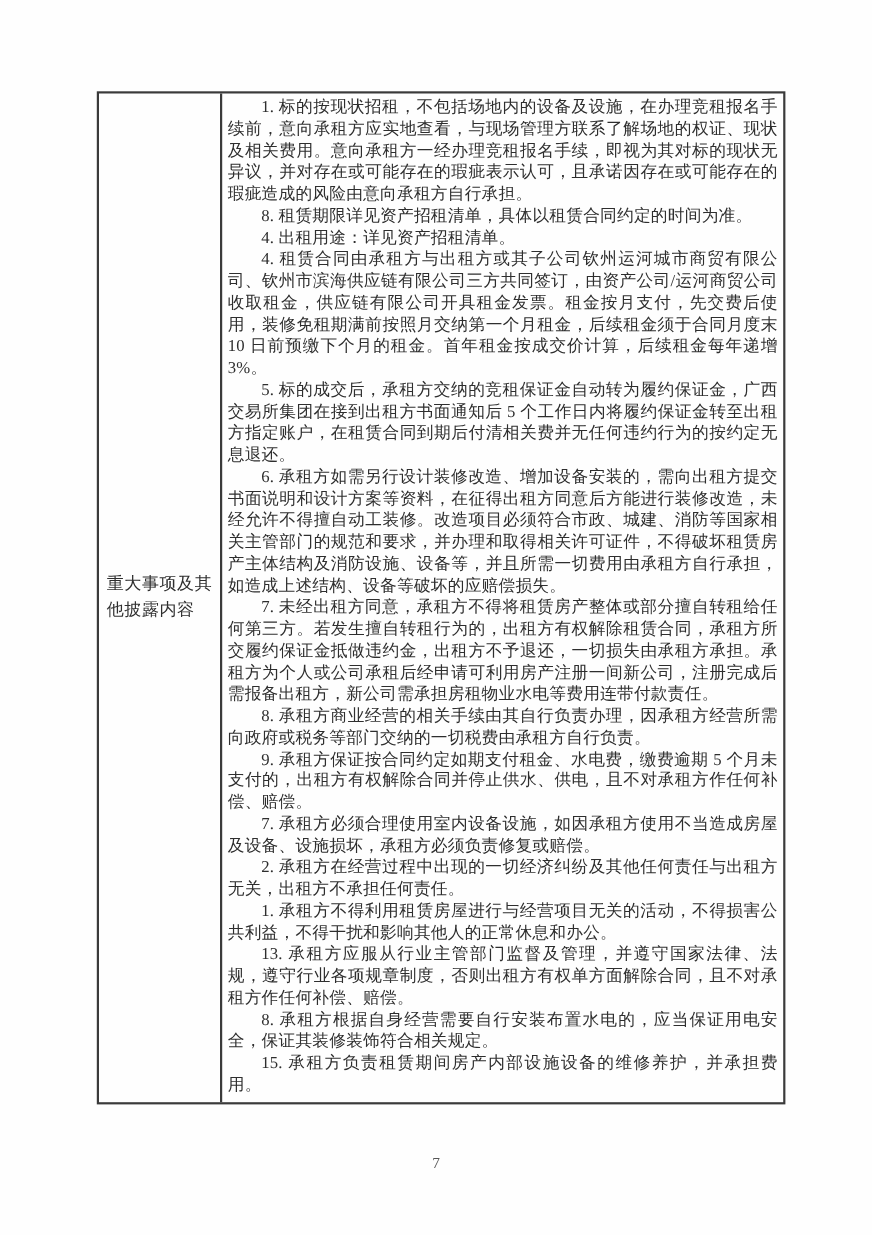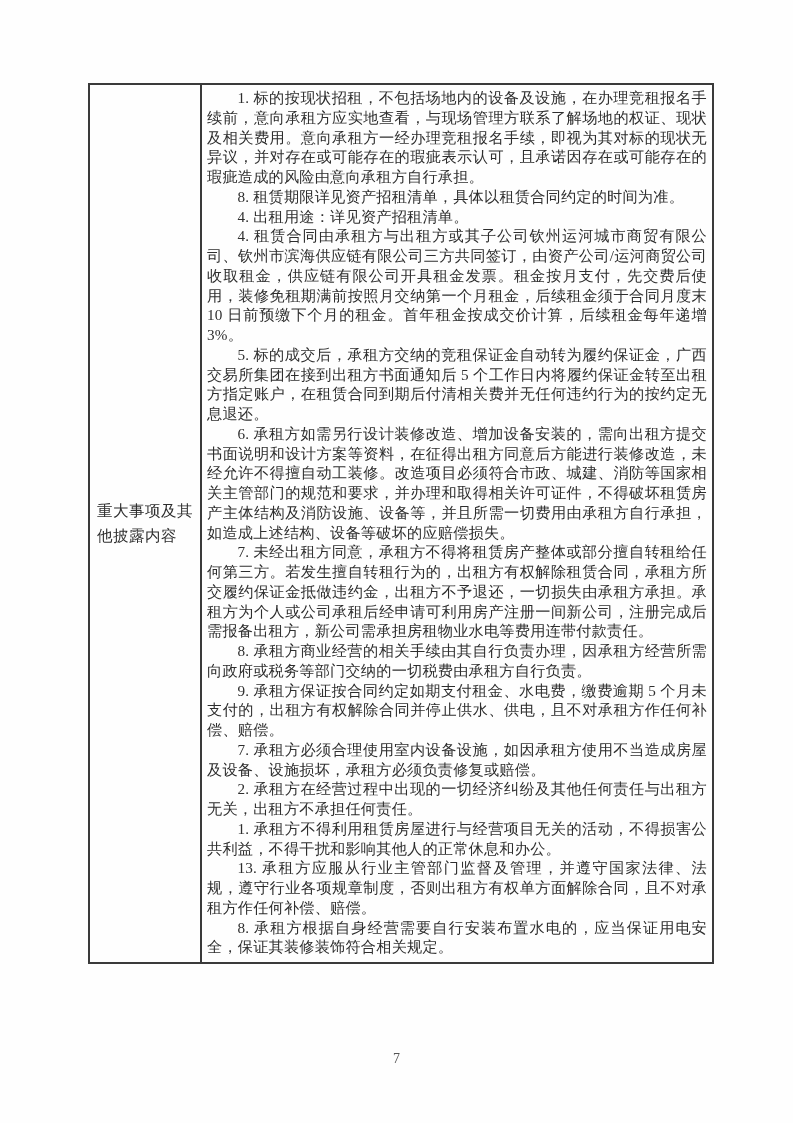--- a/index.html
+++ b/index.html
@@ -73,16 +73,17 @@
       <p>5. 标的成交后，承租方交纳的竞租保证金自动转为履约保证金，广西交易所集团在接到出租方书面通知后 5 个工作日内将履约保证金转至出租方指定账户，在租赁合同到期后付清相关费并无任何违约行为的按约定无息退还。</p>
       <p>6. 承租方如需另行设计装修改造、增加设备安装的，需向出租方提交书面说明和设计方案等资料，在征得出租方同意后方能进行装修改造，未经允许不得擅自动工装修。改造项目必须符合市政、城建、消防等国家相关主管部门的规范和要求，并办理和取得相关许可证件，不得破坏租赁房产主体结构及消防设施、设备等，并且所需一切费用由承租方自行承担，如造成上述结构、设备等破坏的应赔偿损失。</p>
       <p>7. 未经出租方同意，承租方不得将租赁房产整体或部分擅自转租给任何第三方。若发生擅自转租行为的，出租方有权解除租赁合同，承租方所交履约保证金抵做违约金，出租方不予退还，一切损失由承租方承担。承租方为个人或公司承租后经申请可利用房产注册一间新公司，注册完成后需报备出租方，新公司需承担房租物业水电等费用连带付款责任。</p>
       <p>8. 承租方商业经营的相关手续由其自行负责办理，因承租方经营所需向政府或税务等部门交纳的一切税费由承租方自行负责。</p>
       <p>9. 承租方保证按合同约定如期支付租金、水电费，缴费逾期 5 个月未支付的，出租方有权解除合同并停止供水、供电，且不对承租方作任何补偿、赔偿。</p>
       <p>7. 承租方必须合理使用室内设备设施，如因承租方使用不当造成房屋及设备、设施损坏，承租方必须负责修复或赔偿。</p>
       <p>2. 承租方在经营过程中出现的一切经济纠纷及其他任何责任与出租方无关，出租方不承担任何责任。</p>
       <p>1. 承租方不得利用租赁房屋进行与经营项目无关的活动，不得损害公共利益，不得干扰和影响其他人的正常休息和办公。</p>
       <p>13. 承租方应服从行业主管部门监督及管理，并遵守国家法律、法规，遵守行业各项规章制度，否则出租方有权单方面解除合同，且不对承租方作任何补偿、赔偿。</p>
       <p>8. 承租方根据自身经营需要自行安装布置水电的，应当保证用电安全，保证其装修装饰符合相关规定。</p>
+      <p>15. 承租方负责租赁期间房产内部设施设备的维修养护，并承担费用。</p>
     </div>
   </div>
   <div class="page-number">7</div>
 </div>
 
 </body></html>

